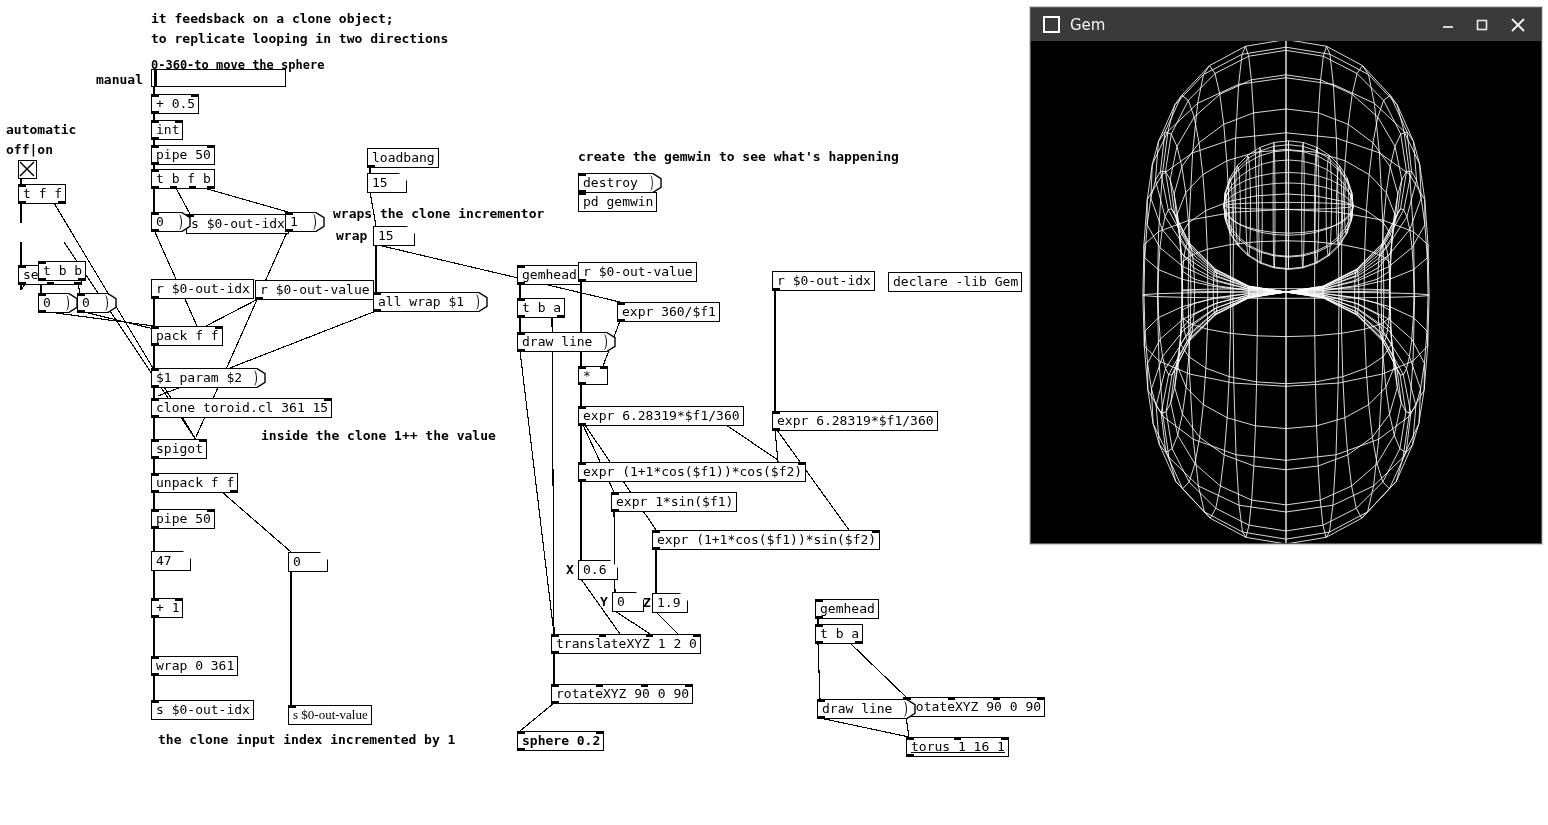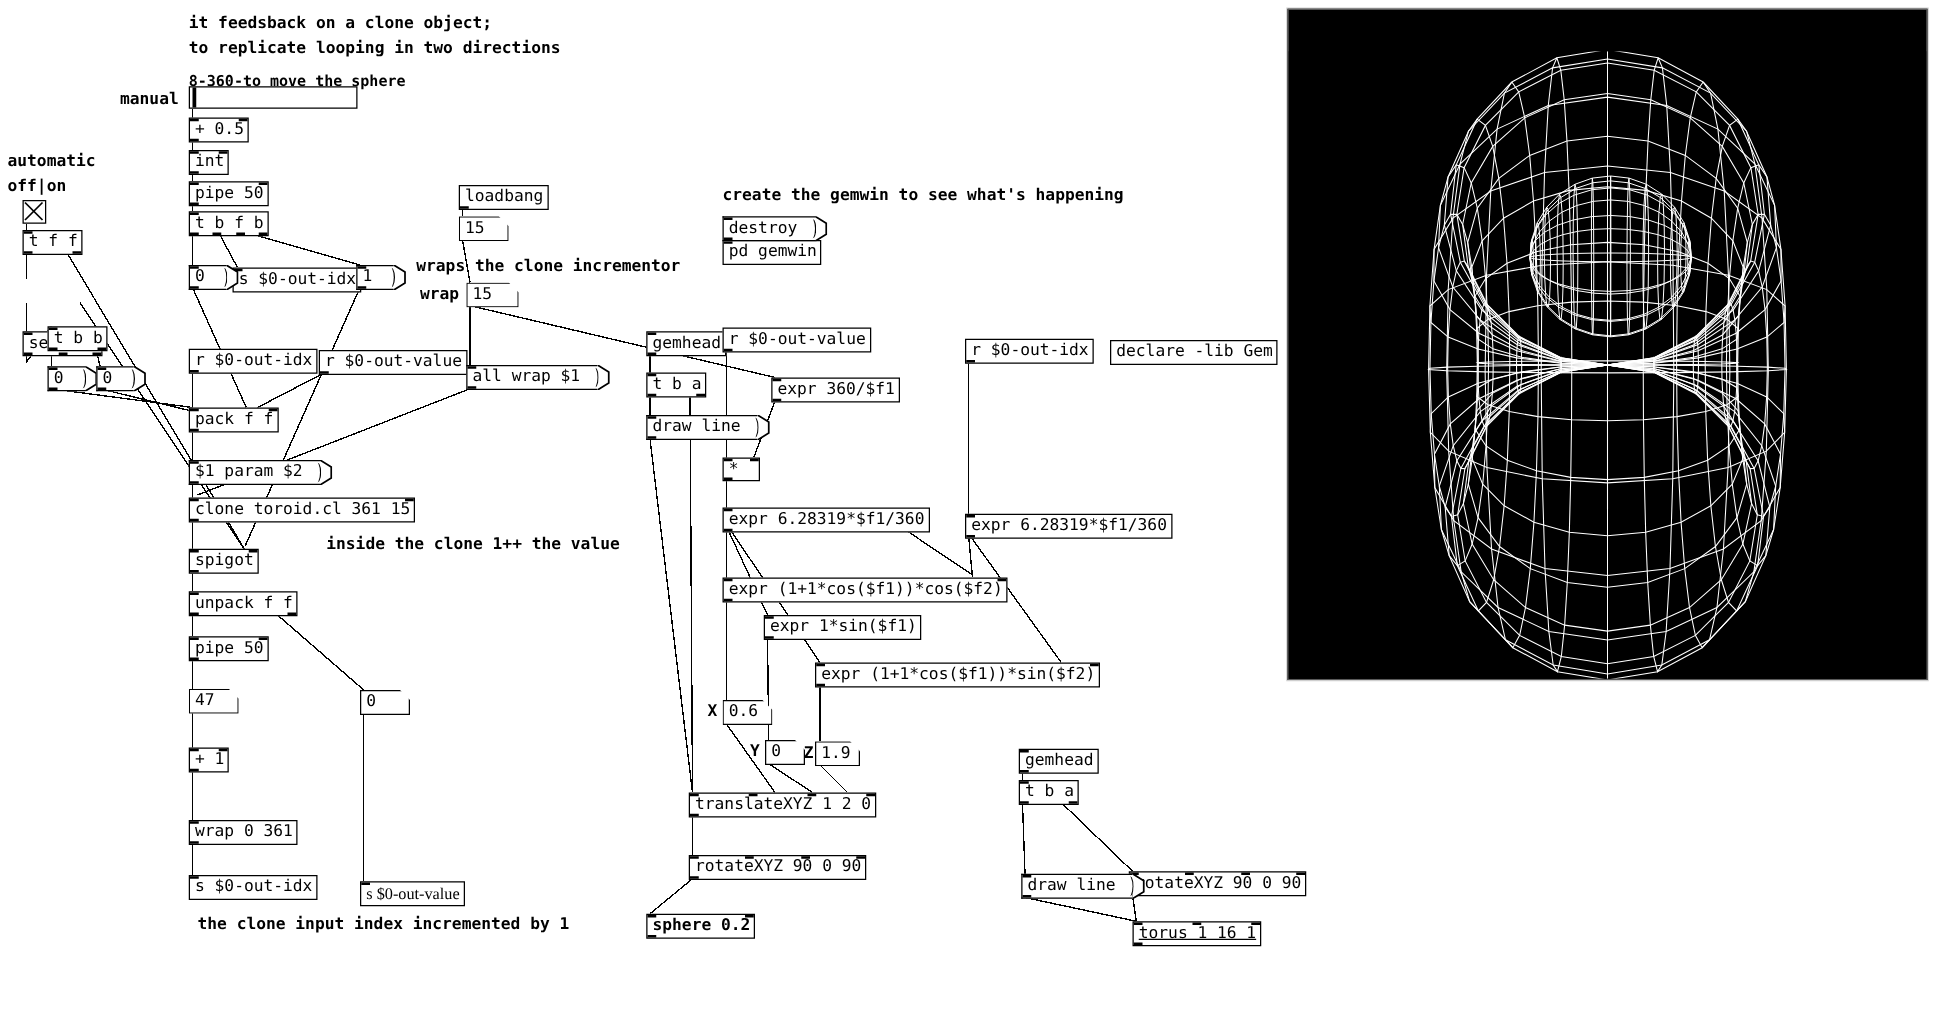--- a/index.html
+++ b/index.html
@@ -242,21 +242,21 @@
 
     <line x1="850" y1="643" x2="906" y2="697"></line>
 
     <line x1="820" y1="718" x2="909" y2="737"></line>
 
     <line x1="906" y1="716" x2="909" y2="737"></line>
   </svg>
 
   <div class="pd cmt" style="left:151px;top:12px;">it feedsback on a clone object;</div>
   <div class="pd cmt" style="left:151px;top:32px;">to replicate looping in two directions</div>
-  <div class="pd cmt" style="left:151px;top:58px;font-size:12px;">8-360-to_move_the_sphere</div>
+  <div class="pd cmt" style="left:151px;top:58px;font-size:12px;">0-360-to_move_the_sphere</div>
   <div class="pd cmt" style="left:96px;top:73px;">manual</div>
   <div class="pd cmt" style="left:6px;top:123px;">automatic</div>
   <div class="pd cmt" style="left:6px;top:143px;">off|on</div>
   <div class="pd cmt" style="left:333px;top:207px;">wraps the clone incrementor</div>
   <div class="pd cmt" style="left:336px;top:229px;">wrap</div>
   <div class="pd cmt" style="left:578px;top:150px;">create the gemwin to see what's happening</div>
   <div class="pd cmt" style="left:261px;top:429px;">inside the clone 1++ the value</div>
   <div class="pd cmt" style="left:158px;top:733px;">the clone input index incremented by 1</div>
   <div class="pd cmt" style="left:566px;top:563px;">X</div>
   <div class="pd cmt" style="left:600px;top:595px;">Y</div>
@@ -358,20 +358,40 @@
     <div class="numbox" style="width:40px;">0.6</div>
   </div>
   <div class="num-wrap" style="left:612px;top:592px;">
     <div class="numbox" style="width:32px;">0</div>
   </div>
   <div class="num-wrap" style="left:652px;top:593px;">
     <div class="numbox" style="width:36px;">1.9</div>
   </div>
 
   <div id="gemwin" style="left:1030px;top:7px;width:512px;height:537px;">
+    <div id="gem-titlebar">
+      <div id="gem-appicon"></div>
+      <div id="gem-title">Gem</div>
+      <div class="wbtn" id="gem-min">
+        <svg width="16" height="16" viewBox="0 0 16 16">
+          <line x1="3" y1="10" x2="13" y2="10" stroke="#e8e8e8" stroke-width="1.8"></line>
+        </svg>
+      </div>
+      <div class="wbtn" id="gem-max">
+        <svg width="16" height="16" viewBox="0 0 16 16">
+          <rect x="3.5" y="3.5" width="9" height="9" fill="none" stroke="#e8e8e8" stroke-width="1.6"></rect>
+        </svg>
+      </div>
+      <div class="wbtn" id="gem-close">
+        <svg width="20" height="20" viewBox="0 0 20 20">
+          <line x1="4" y1="4" x2="16" y2="16" stroke="#f0f0f0" stroke-width="2"></line>
+          <line x1="16" y1="4" x2="4" y2="16" stroke="#f0f0f0" stroke-width="2"></line>
+        </svg>
+      </div>
+    </div>
     <div id="gem-canvas">
       <svg id="gem-scene" width="510" height="502" viewBox="0 0 510 502">
         <rect x="0" y="0" width="510" height="502" fill="#000"></rect>
         <g id="torus-mesh" stroke="#ffffff" stroke-width="0.85" fill="none">
             <path d="M255.00,-1.48 L295.50,5.26 L331.53,24.64 L359.27,54.33 L376.04,90.89 L380.52,130.37 L372.76,168.77 L353.97,202.54 L326.22,228.76 L292.22,245.34 L255.00,251.00 L217.78,245.34 L183.78,228.76 L156.03,202.54 L137.24,168.77 L129.48,130.37 L133.96,90.89 L150.73,54.33 L178.47,24.64 L214.50,5.26 L255.00,-1.48 "></path>
             <path d="M255.00,9.32 L292.34,15.26 L326.00,32.51 L352.67,59.35 L369.72,93.12 L375.52,130.50 L369.52,167.81 L352.34,201.41 L325.68,228.04 L292.14,245.12 L255.00,251.00 L217.86,245.12 L184.32,228.04 L157.66,201.41 L140.48,167.81 L134.48,130.50 L140.28,93.12 L157.33,59.35 L184.00,32.51 L217.66,15.26 L255.00,9.32 "></path>
             <path d="M255.00,33.84 L289.63,38.80 L321.20,53.28 L346.82,76.11 L364.01,105.39 L370.88,138.54 L366.44,172.42 L350.77,203.65 L325.15,228.88 L292.07,245.30 L255.00,251.00 L217.93,245.30 L184.85,228.88 L159.23,203.65 L143.56,172.42 L139.12,138.54 L145.99,105.39 L163.18,76.11 L188.80,53.28 L220.37,38.80 L255.00,33.84 "></path>
             <path d="M255.00,67.95 L287.43,71.86 L317.25,83.35 L341.95,101.69 L359.15,125.57 L366.85,153.13 L363.71,181.89 L349.33,208.94 L324.65,231.20 L292.00,245.87 L255.00,251.00 L218.00,245.87 L185.35,231.20 L160.67,208.94 L146.29,181.89 L143.15,153.13 L150.85,125.57 L168.05,101.69 L192.75,83.35 L222.57,71.86 L255.00,67.95 "></path>
             <path d="M255.00,108.42 L285.74,111.31 L314.21,119.83 L338.14,133.55 L355.28,151.64 L363.59,172.83 L361.45,195.33 L348.13,216.84 L324.23,234.81 L291.95,246.79 L255.00,251.00 L218.05,246.79 L185.77,234.81 L161.87,216.84 L148.55,195.33 L146.41,172.83 L154.72,151.64 L171.86,133.55 L195.79,119.83 L224.26,111.31 L255.00,108.42 "></path>
             <path d="M255.00,152.91 L284.54,154.82 L312.04,160.47 L335.40,169.63 L352.48,181.81 L361.19,196.24 L359.76,211.75 L347.22,226.77 L323.91,239.45 L291.90,247.99 L255.00,251.00 L218.10,247.99 L186.09,239.45 L162.78,226.77 L150.24,211.75 L148.81,196.24 L157.52,181.81 L174.60,169.63 L197.96,160.47 L225.46,154.82 L255.00,152.91 "></path>

